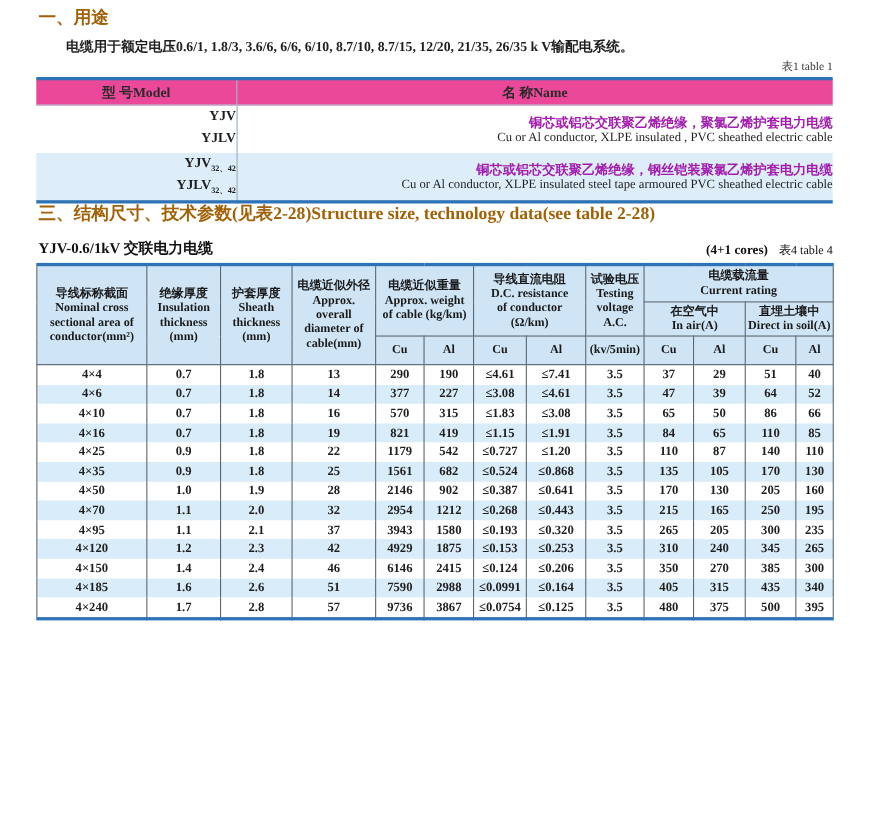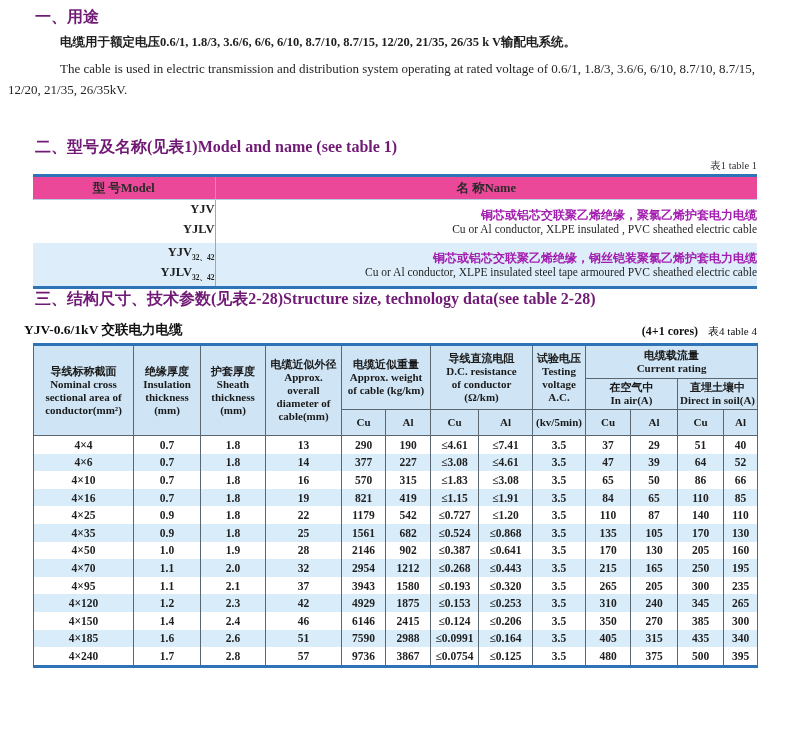--- a/index.html
+++ b/index.html
@@ -1,21 +1,21 @@
 <!DOCTYPE html>
 <html><head>
 <meta charset="utf-8">
 <style>
   html,body { margin:0; padding:0; }
   body {
     width:790px; height:745px; background:#ffffff; overflow:hidden;
     font-family:"Liberation Serif","DejaVu Serif",serif; color:#222;
   }
   .section-heading {
-    color:#701a75; font-weight:bold; font-size:16px;
+    color:#a16207; font-weight:bold; font-size:16px;
     margin:0 0 0 35px; line-height:20px;
   }
   #heading-purpose { padding-top:7px; }
   .para {
     margin:5px 8px 0 8px; font-size:13px; line-height:21px; color:#1f1f1f;
   }
   .para-cn { font-weight:bold; text-indent:52px; font-size:12.5px; }
   .para-en { text-indent:52px; }
 
   
@@ -38,21 +38,21 @@
   #model-name-table tbody tr:nth-child(2) { background:#ddeefa; }
   .model-cell { font-weight:bold; font-size:12.5px; line-height:14px; color:#1f1f1f; }
   .model-cell sub { font-size:7.5px; }
   .name-cn { font-weight:bold; font-size:12px; line-height:14px; color:#a21caf; }
   .name-en { font-size:11.5px; line-height:14px; color:#1f1f1f; }
 
   
   #heading-size { }
   .subtitle-row {
     display:flex; justify-content:space-between; align-items:flex-end;
-    margin:12px 33px 0 24px;
+    margin:12px 33px 0 35px;
   }
   .subtitle-left { font-weight:bold; font-size:13.5px; color:#111; }
   .subtitle-right { font-size:11px; color:#111; }
   .subtitle-right .cores { font-weight:bold; font-size:12px; margin-right:10px; }
   .subtitle-right .tbl { font-size:11px; }
 
   
   #spec-table {
     border-collapse:collapse; table-layout:fixed;
     margin:4px 0 0 33px; width:724px;
@@ -72,25 +72,23 @@
     height:17.6px; padding:0; border-left:1px solid #5a6670; border-right:1px solid #5a6670;
   }
   #spec-table tbody tr:nth-child(even) { background:#d9ecf9; }
 </style>
 </head>
 <body>
 
 <div>
   <h2 id="heading-purpose" class="section-heading">一、用途</h2>
   <p class="para para-cn">电缆用于额定电压0.6/1, 1.8/3, 3.6/6, 6/6, 6/10, 8.7/10, 8.7/15, 12/20, 21/35, 26/35 k V输配电系统。</p>
-  <p class="para para-en">The cable is used in electric transmission and distribution system operating at rated voltage of 0.6/1, 1.8/3, 3.6/6, 6/10, 8.7/10, 8.7/15, 12/20, 21/35, 26/35kV.</p>
 </div>
 
 <div>
-  <h2 id="heading-model" class="section-heading">二、型号及名称(见表1)Model and name (see table 1)</h2>
   <div class="caption-right">表1 table 1</div>
 
   <table id="model-name-table">
     <colgroup>
         <col style="width:182px">
         <col style="width:542px">
       </colgroup>
     <thead>
       <tr>
         <th>型 号Model</th>

